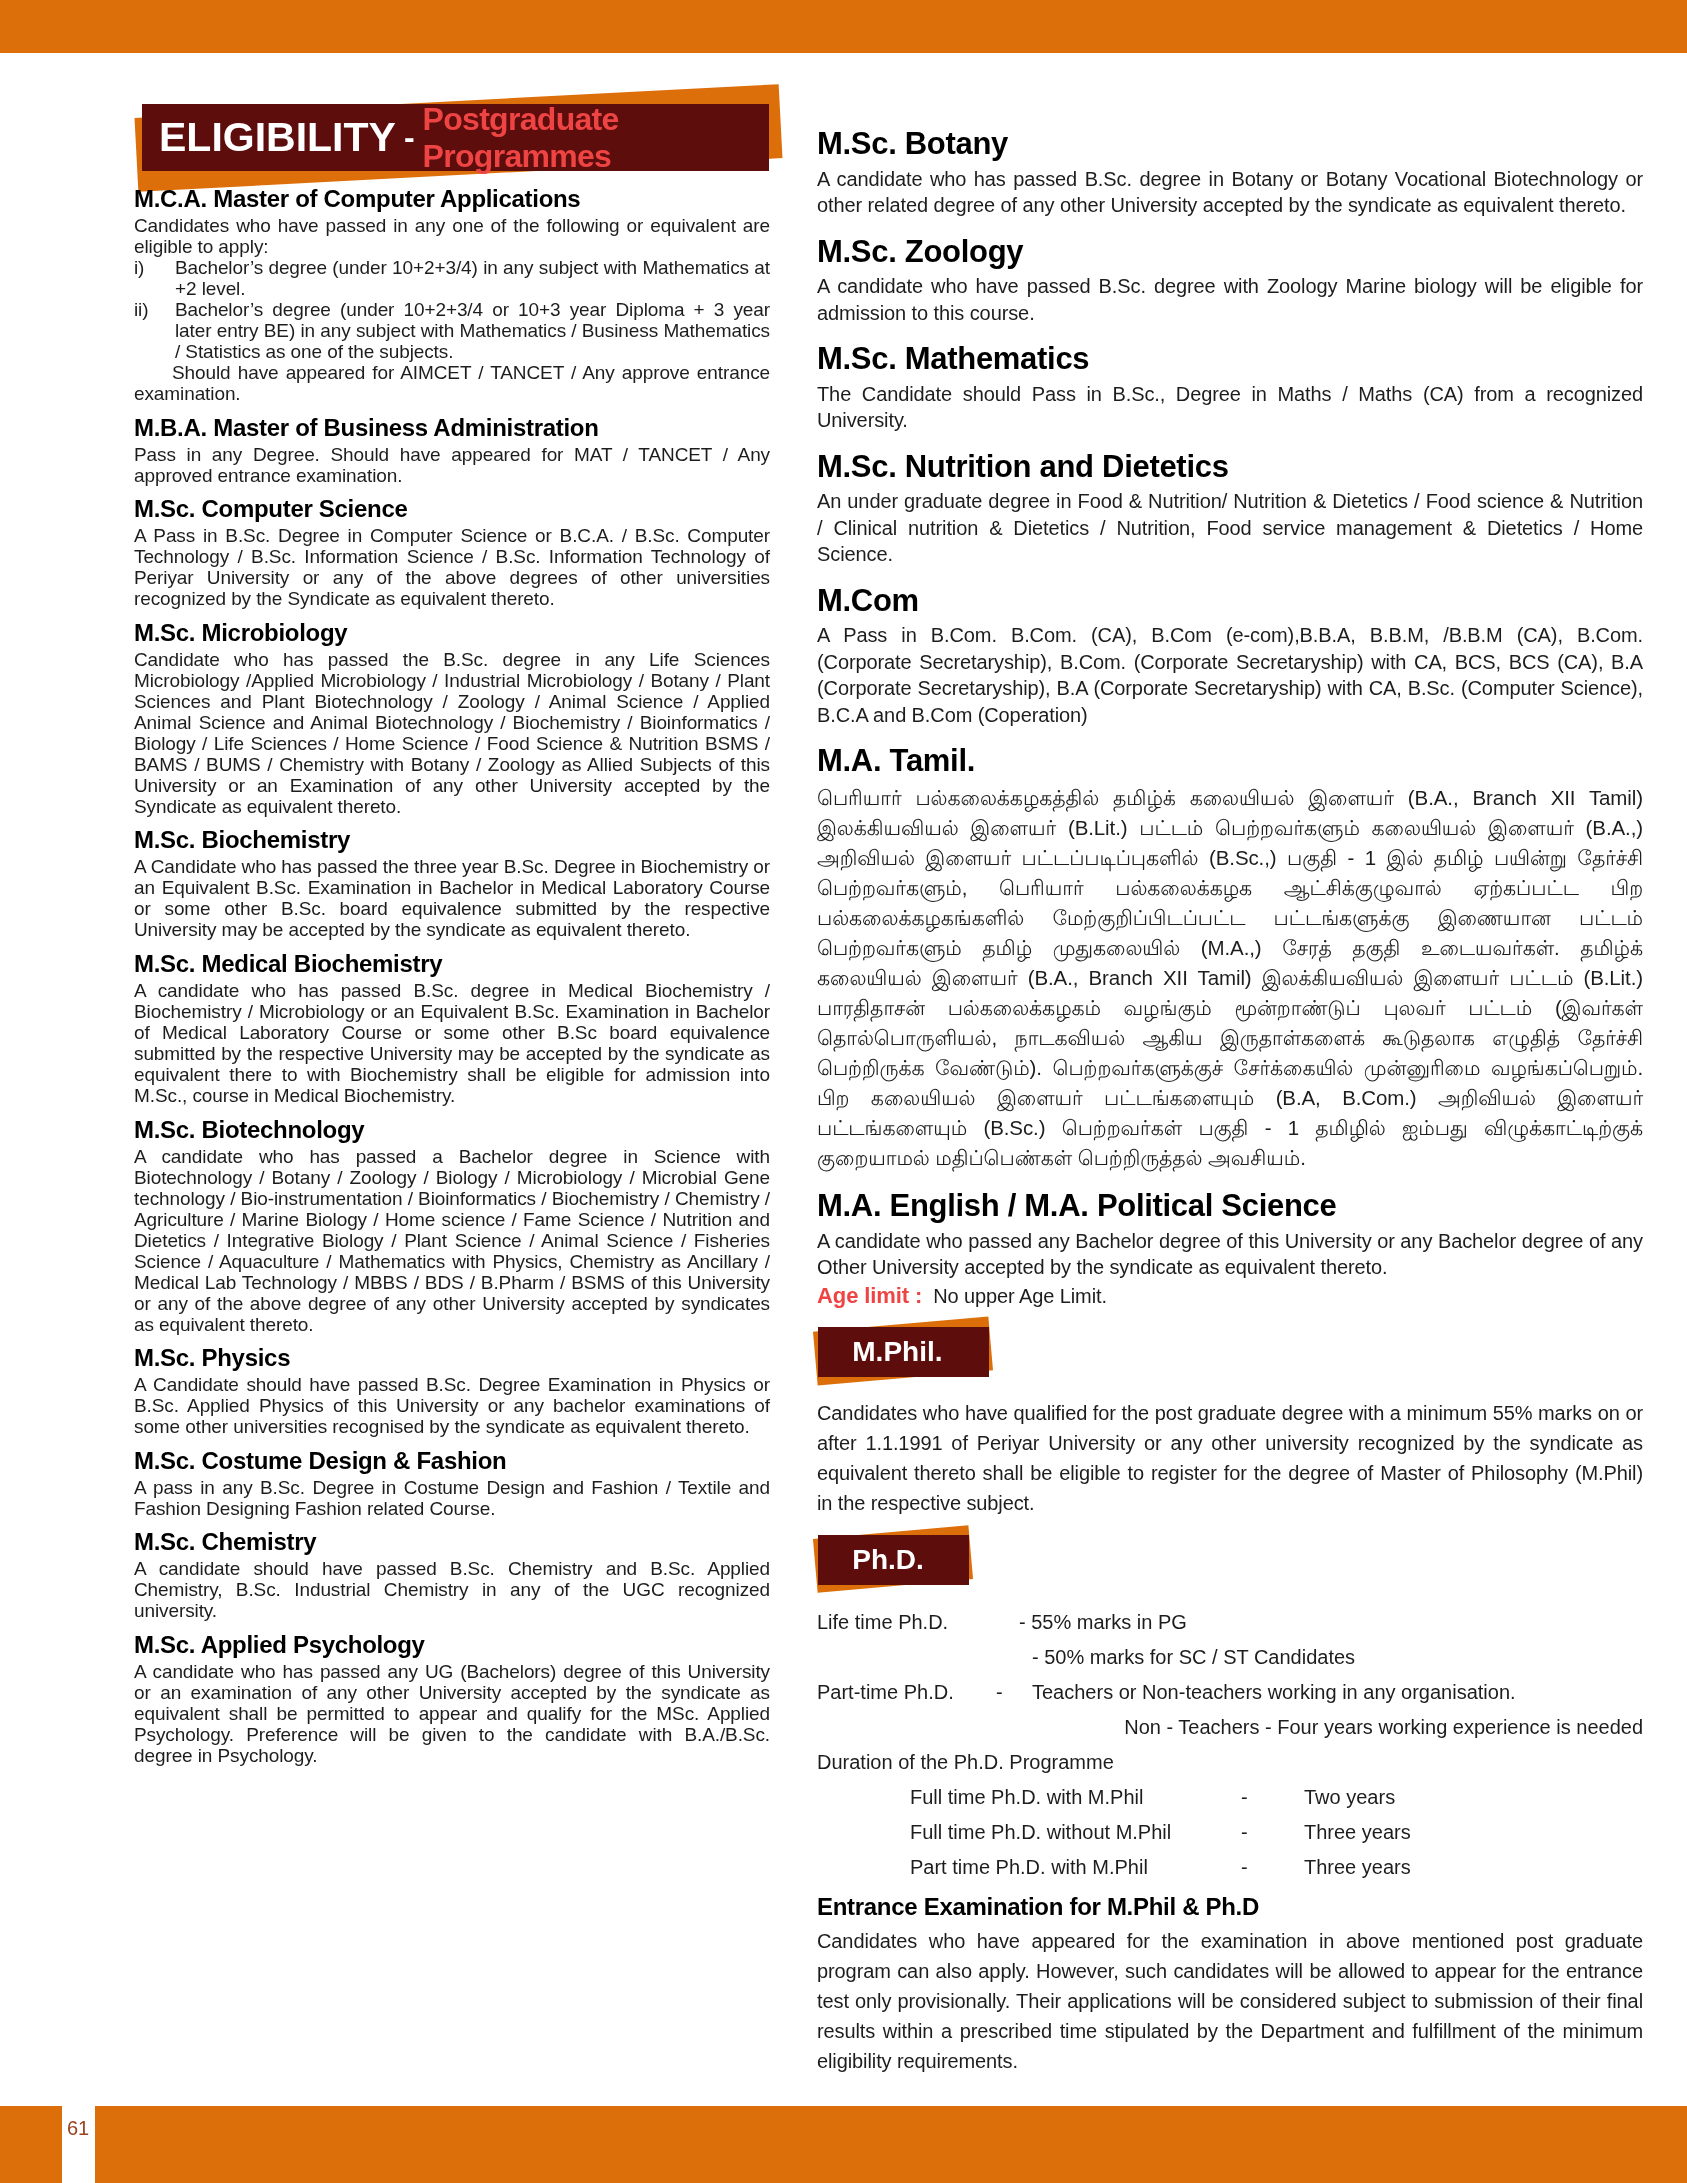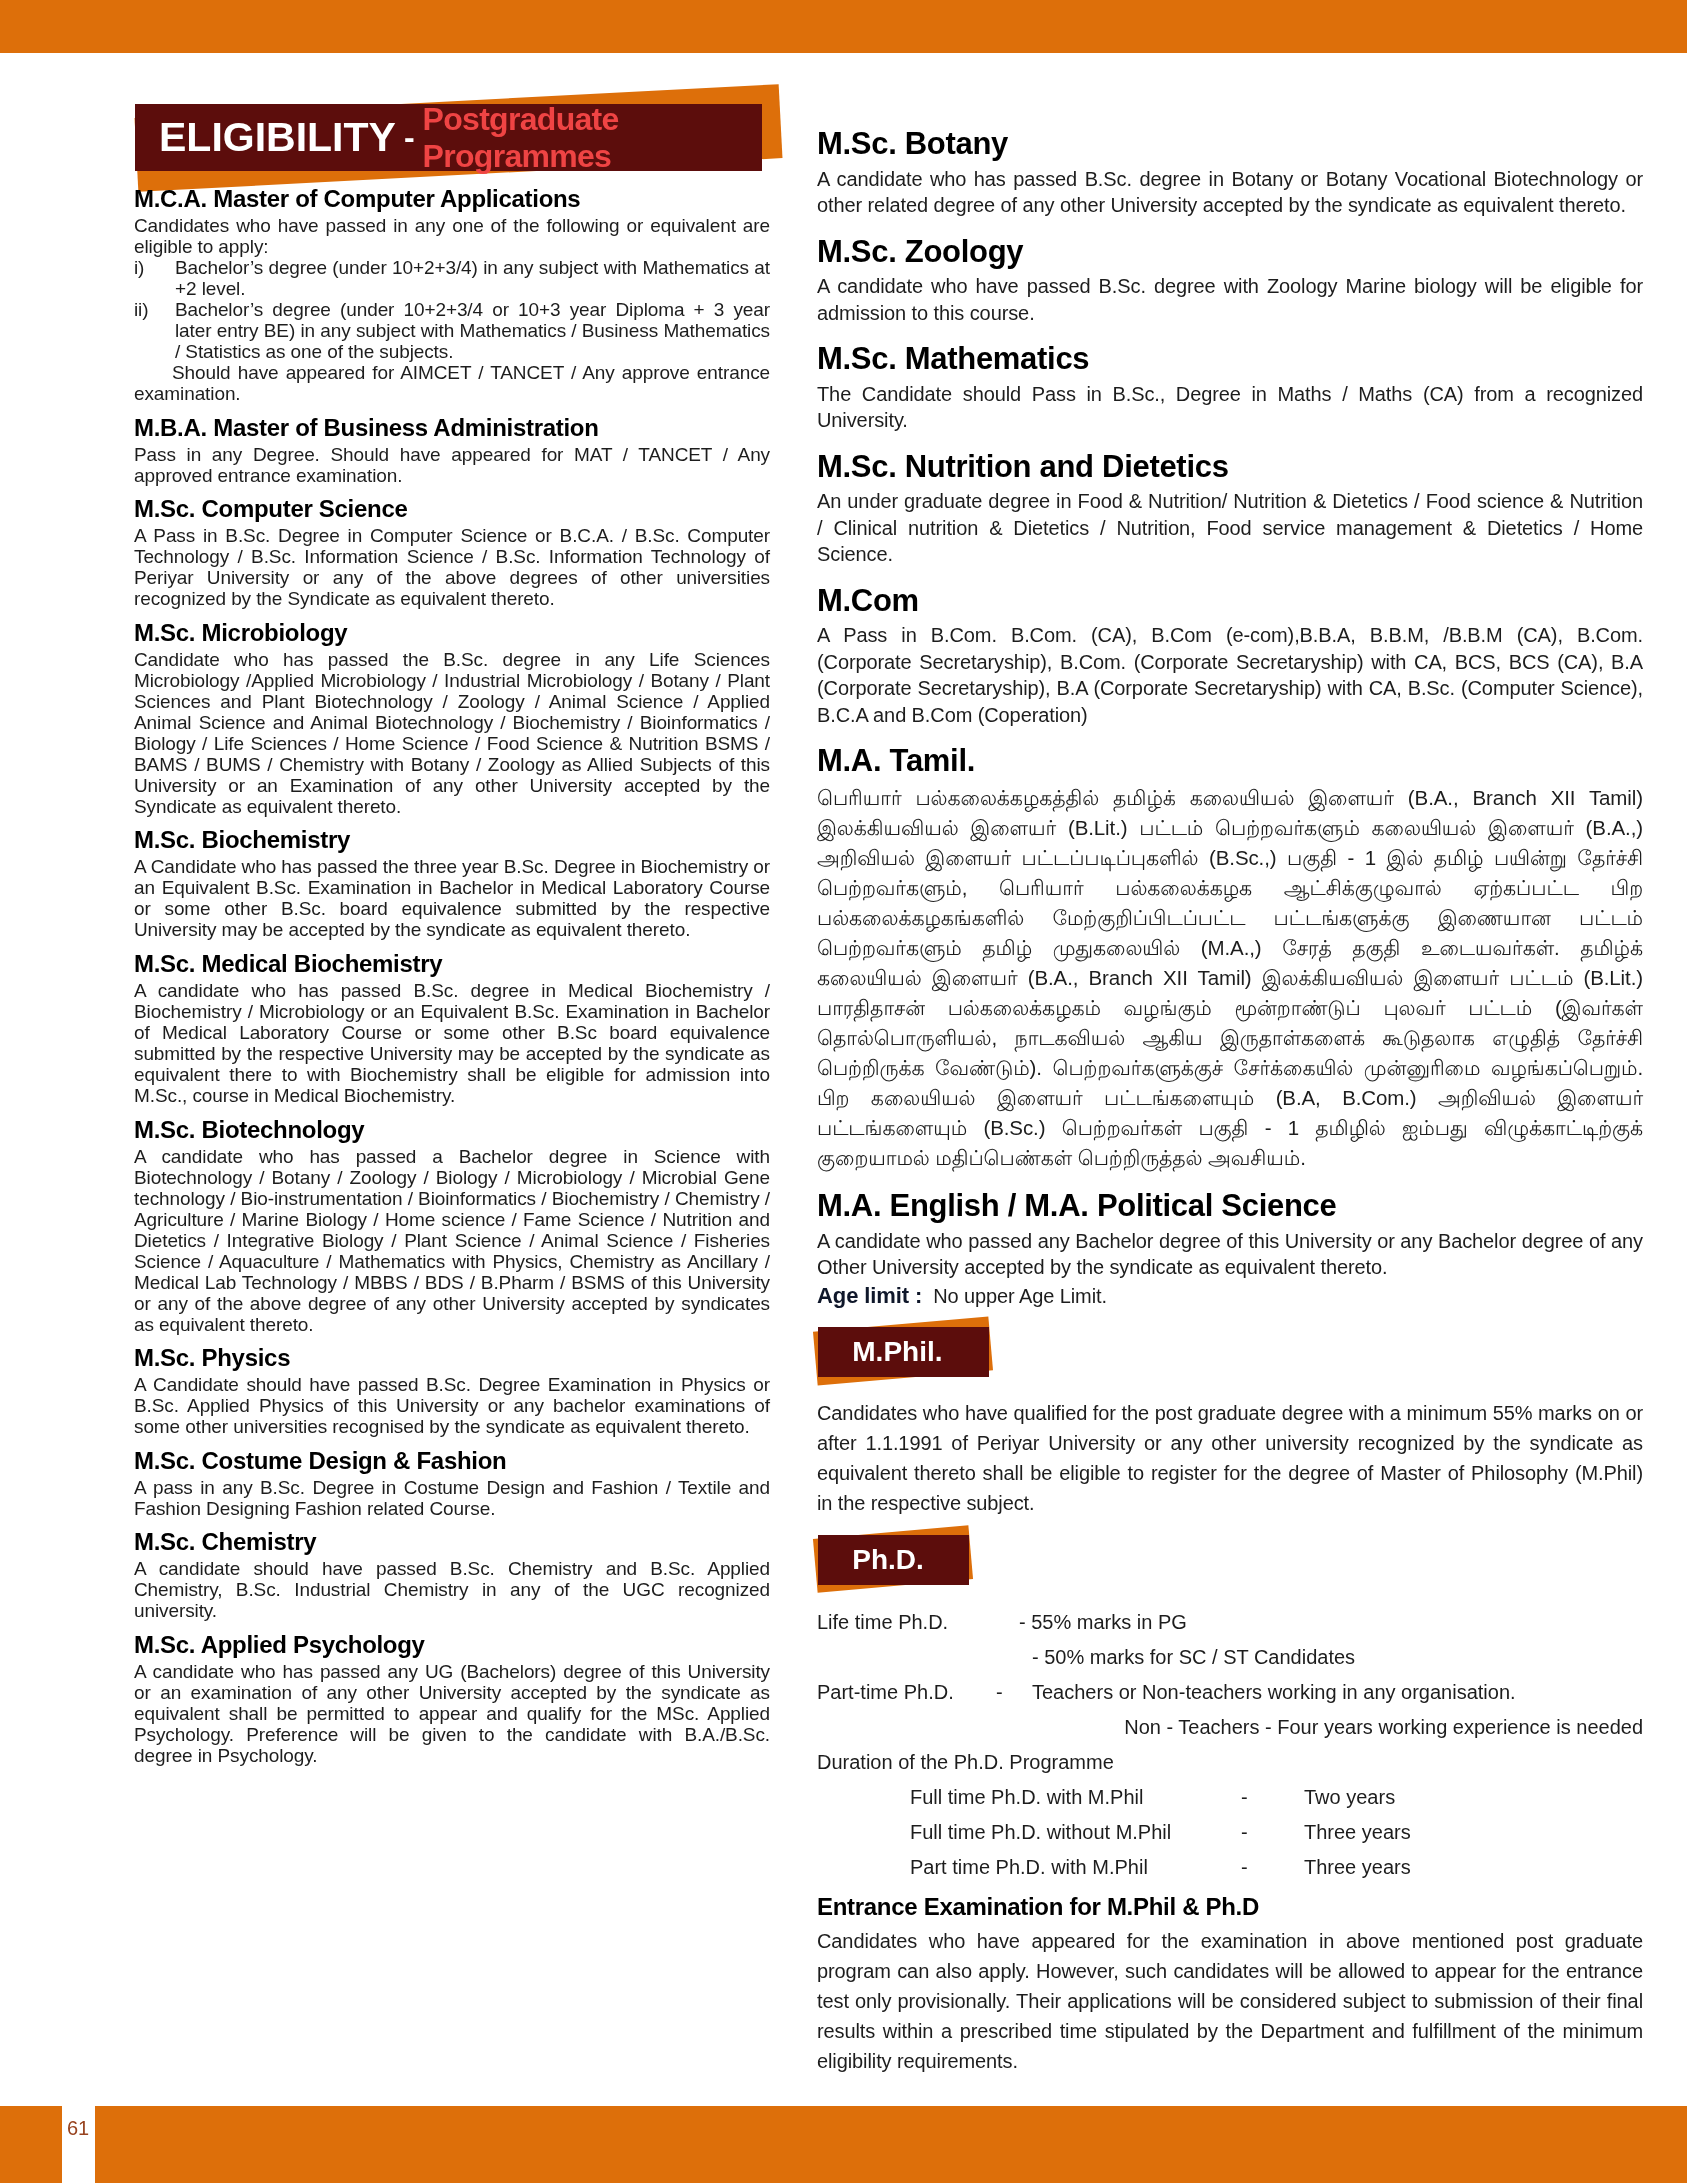--- a/index.html
+++ b/index.html
@@ -15,41 +15,41 @@
   }
   
   .topbar{position:absolute;left:0;top:0;width:1687px;height:53px;background:var(--orange);}
   .footer-main{position:absolute;left:95px;top:2106px;width:1592px;height:77px;background:var(--orange);}
   .footer-left{position:absolute;left:0;top:2106px;width:62px;height:77px;background:var(--orange);}
   .pagenum{position:absolute;left:61px;top:2117px;width:34px;text-align:center;
     font-size:20px;color:var(--pagenum);}
   
   .banner-orange{position:absolute;left:136px;top:101px;width:645px;height:74px;
     background:var(--orange);transform:rotate(-3deg);}
-  .banner-maroon{position:absolute;left:135px;top:104px;width:627px;height:67px;
-    background:var(--maroon);display:flex;align-items:center;padding-left:24px;box-sizing:border-box;justify-content:flex-end;}
+  .banner-maroon{position:absolute;left:142px;top:104px;width:627px;height:67px;
+    background:var(--maroon);display:flex;align-items:center;padding-left:17px;box-sizing:border-box;justify-content:flex-end;}
   .banner-maroon .t1{font-size:41px;font-weight:bold;color:#fff;letter-spacing:0px;}
   .banner-maroon .tsep{font-size:32px;font-weight:bold;color:#fff;margin:0 8px;}
   .banner-maroon .t2{font-size:32px;font-weight:bold;color:#ef4444;letter-spacing:-0.7px;}
   
   .col-left{position:absolute;left:134px;top:184px;width:636px;}
   .col-right{position:absolute;left:817px;top:129px;width:826px;}
   h3{color:#000;letter-spacing:-0.3px;}
   .col-left h3{font-size:24px;line-height:29px;margin:8.6px 0 2px;}
   .col-left h3:first-child{margin-top:0;}
   .col-left p{font-size:19px;line-height:21px;text-align:justify;margin:0;letter-spacing:-0.1px;}
   .col-left p.li{padding-left:41px;text-indent:-41px;}
   .col-left p.li .m{display:inline-block;width:41px;text-indent:0;}
   .col-left p.note{text-indent:38px;}
   .col-right h3{font-size:31px;line-height:30px;margin:18px 0 6.6px;}
   .col-right h3:first-child{margin-top:0;}
   .col-right p{font-size:20px;line-height:26.5px;text-align:justify;margin:0 0 2.6px;letter-spacing:-0.1px;}
   .col-right p.tamil{font-size:20.5px;line-height:30px;}
   .age{margin-top:14.6px;font-size:20.5px;}
-  .age b{color:#0f172a;font-size:22px;}
+  .age b{color:#ef4444;font-size:22px;}
   
   .badge{position:relative;height:64px;margin:13.2px 0 10.6px;}
   .badge .acc{position:absolute;left:-2px;top:1.3px;background:var(--orange);transform:rotate(-5deg);}
   .badge.mphil .acc{width:176px;height:54px;}
   .badge.phd .acc{width:156px;height:54px;}
   .badge .box{position:absolute;left:1.3px;top:4px;background:var(--maroon);color:#fff;
     font-weight:bold;font-size:28px;line-height:50px;padding-left:34px;box-sizing:border-box;}
   .badge.mphil .box{width:171px;height:50px;}
   .badge.phd .box{width:151px;height:50px;}
   

